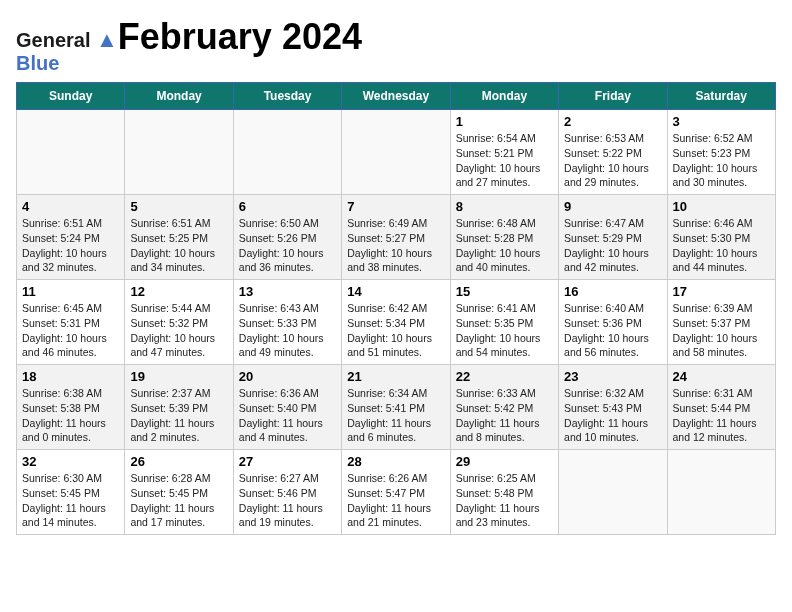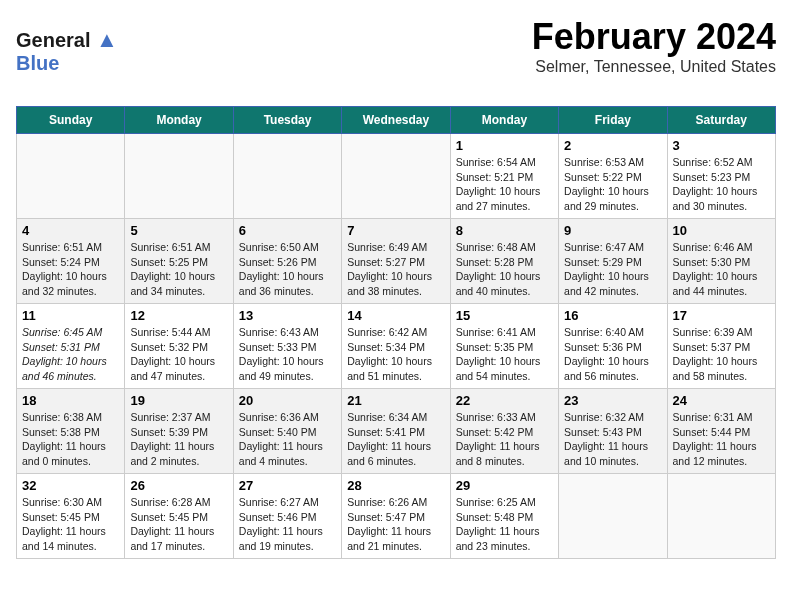--- a/index.html
+++ b/index.html
@@ -4,22 +4,22 @@
   <style>
     * { box-sizing: border-box; margin: 0; padding: 0; }
     body {
       font-family: Arial, sans-serif;
       background: #fff;
       width: 792px;
       min-height: 612px;
       padding: 16px;
     }
     .header {
-      text-align: right;
-      margin-bottom: 22px;
+      text-align: left;
+      margin-bottom: 16px;
     }
     .header .title {
       font-size: 36px;
       font-weight: bold;
       color: #000;
     }
     .header .subtitle {
       font-size: 16px;
       color: #333;
     }
@@ -81,21 +81,20 @@
         <div style="font-size:20px;font-weight:bold;color:#1a1a1a;line-height:1.1;">
           <span style="color:#1a1a1a;">General</span>
           <span style="color:#4472C4;font-size:22px;">▲</span>
         </div>
         <div style="font-size:20px;font-weight:bold;color:#4472C4;line-height:1.1;">Blue</div>
       </div>
     </div>
   </div>
   <div class="header">
     <div class="title">February 2024</div>
-    <div class="subtitle">Selmer, Tennessee, United States</div>
   </div>
 </div>
 
 <table>
   <thead>
     <tr>
     <th>Sunday</th>
         <th>Monday</th>
         <th>Tuesday</th>
         <th>Wednesday</th>
@@ -179,21 +178,21 @@
           <span class="day-number">10</span>
           <div class="day-info" style="white-space: pre-line;">Sunrise: 6:46 AM
 Sunset: 5:30 PM
 Daylight: 10 hours
 and 44 minutes.</div>
         </td>
       </tr>
       <tr>
         <td>
           <span class="day-number">11</span>
-          <div class="day-info" style="white-space: pre-line; font-style: italic;">Sunrise: 6:45 AM
+          <div class="day-info" style="white-space: pre-line;">Sunrise: 6:45 AM
 Sunset: 5:31 PM
 Daylight: 10 hours
 and 46 minutes.</div>
         </td>
         <td>
           <span class="day-number">12</span>
           <div class="day-info" style="white-space: pre-line;">Sunrise: 5:44 AM
 Sunset: 5:32 PM
 Daylight: 10 hours
 and 47 minutes.</div>

